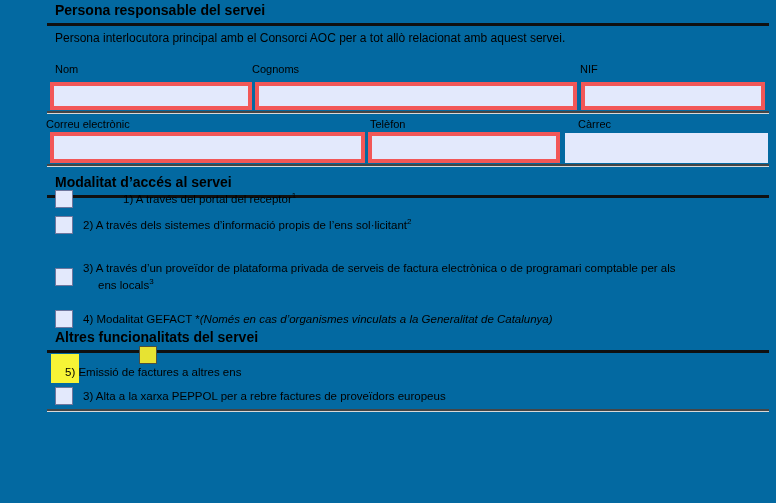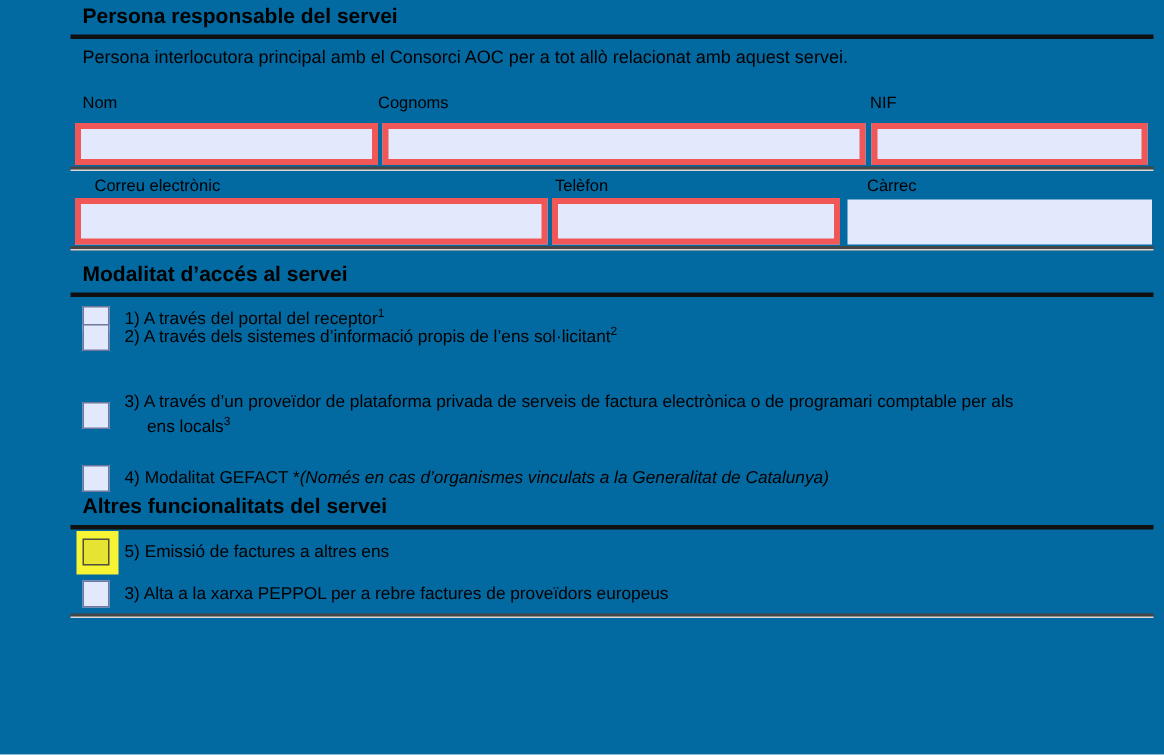--- a/index.html
+++ b/index.html
@@ -52,33 +52,33 @@
   <div class="field-label" style="left:55px; top:63px;">Nom</div>
   <div class="field-label" style="left:252px; top:63px;">Cognoms</div>
   <div class="field-label" style="left:580px; top:63px;">NIF</div>
 
   <input type="text" class="tfield req" style="left: 50px; top: 82px; width: 202px; height: 28px;" value="">
   <input type="text" class="tfield req" style="left: 255px; top: 82px; width: 322px; height: 28px;" value="">
   <input type="text" class="tfield req" style="left: 581px; top: 82px; width: 184px; height: 28px;" value="">
 
   <div class="divider" style="top:111px;"></div>
 
-  <div class="field-label" style="left:63px; top:118px;">Correu electrònic</div>
+  <div class="field-label" style="left:46px; top:118px;">Correu electrònic</div>
   <div class="field-label" style="left:370px; top:118px;">Telèfon</div>
   <div class="field-label" style="left:578px; top:118px;">Càrrec</div>
 
   <input type="text" class="tfield req" style="left: 50px; top: 132px; width: 315px; height: 31px;" value="">
   <input type="text" class="tfield req" style="left: 368px; top: 132px; width: 192px; height: 31px;" value="">
   <input type="text" class="tfield" style="left: 565px; top: 133px; width: 203px; height: 30px;" value="">
 
   <div class="divider" style="top:164px;"></div>
 
   <div class="sec-head" style="top:174px;">Modalitat d’accés al servei</div>
 
-  <div class="opt" style="top:204px;">
+  <div class="opt" style="top:190px;gap:40px;">
     <div class="cb" role="checkbox" aria-checked="false"></div>
     <div class="opt-text"><span>1) A través del portal del receptor</span><sup>1</sup></div>
   </div>
 
   <div class="opt" style="top:216px;">
     <div class="cb" role="checkbox" aria-checked="false"></div>
     <div class="opt-text"><span>2) A través dels sistemes d’informació propis de l’ens sol·licitant</span><sup>2</sup></div>
   </div>
 
   <div class="opt" style="top:260px;align-items:center;">
@@ -88,21 +88,21 @@
 
   <div class="opt" style="top:310px;">
     <div class="cb" role="checkbox" aria-checked="false"></div>
     <div class="opt-text"><span>4) Modalitat GEFACT *</span><span class="it">(Només en cas d’organismes vinculats a la Generalitat de Catalunya)</span></div>
   </div>
 
   <div class="sec-head" style="top:329px;">Altres funcionalitats del servei</div>
 
   <div class="hl"></div>
 
-  <div class="opt" style="top:359px;">
+  <div class="opt" style="top:346px;flex-direction:column;">
     <div class="cb hl-cb" role="checkbox" aria-checked="false"></div>
     <div class="opt-text"><span>5) Emissió de factures a altres ens</span></div>
   </div>
 
   <div class="opt" style="top:387px;">
     <div class="cb" role="checkbox" aria-checked="false"></div>
     <div class="opt-text"><span>3) Alta a la xarxa PEPPOL per a rebre factures de proveïdors europeus</span></div>
   </div>
 
   <div class="divider" style="top:409px;"></div>

